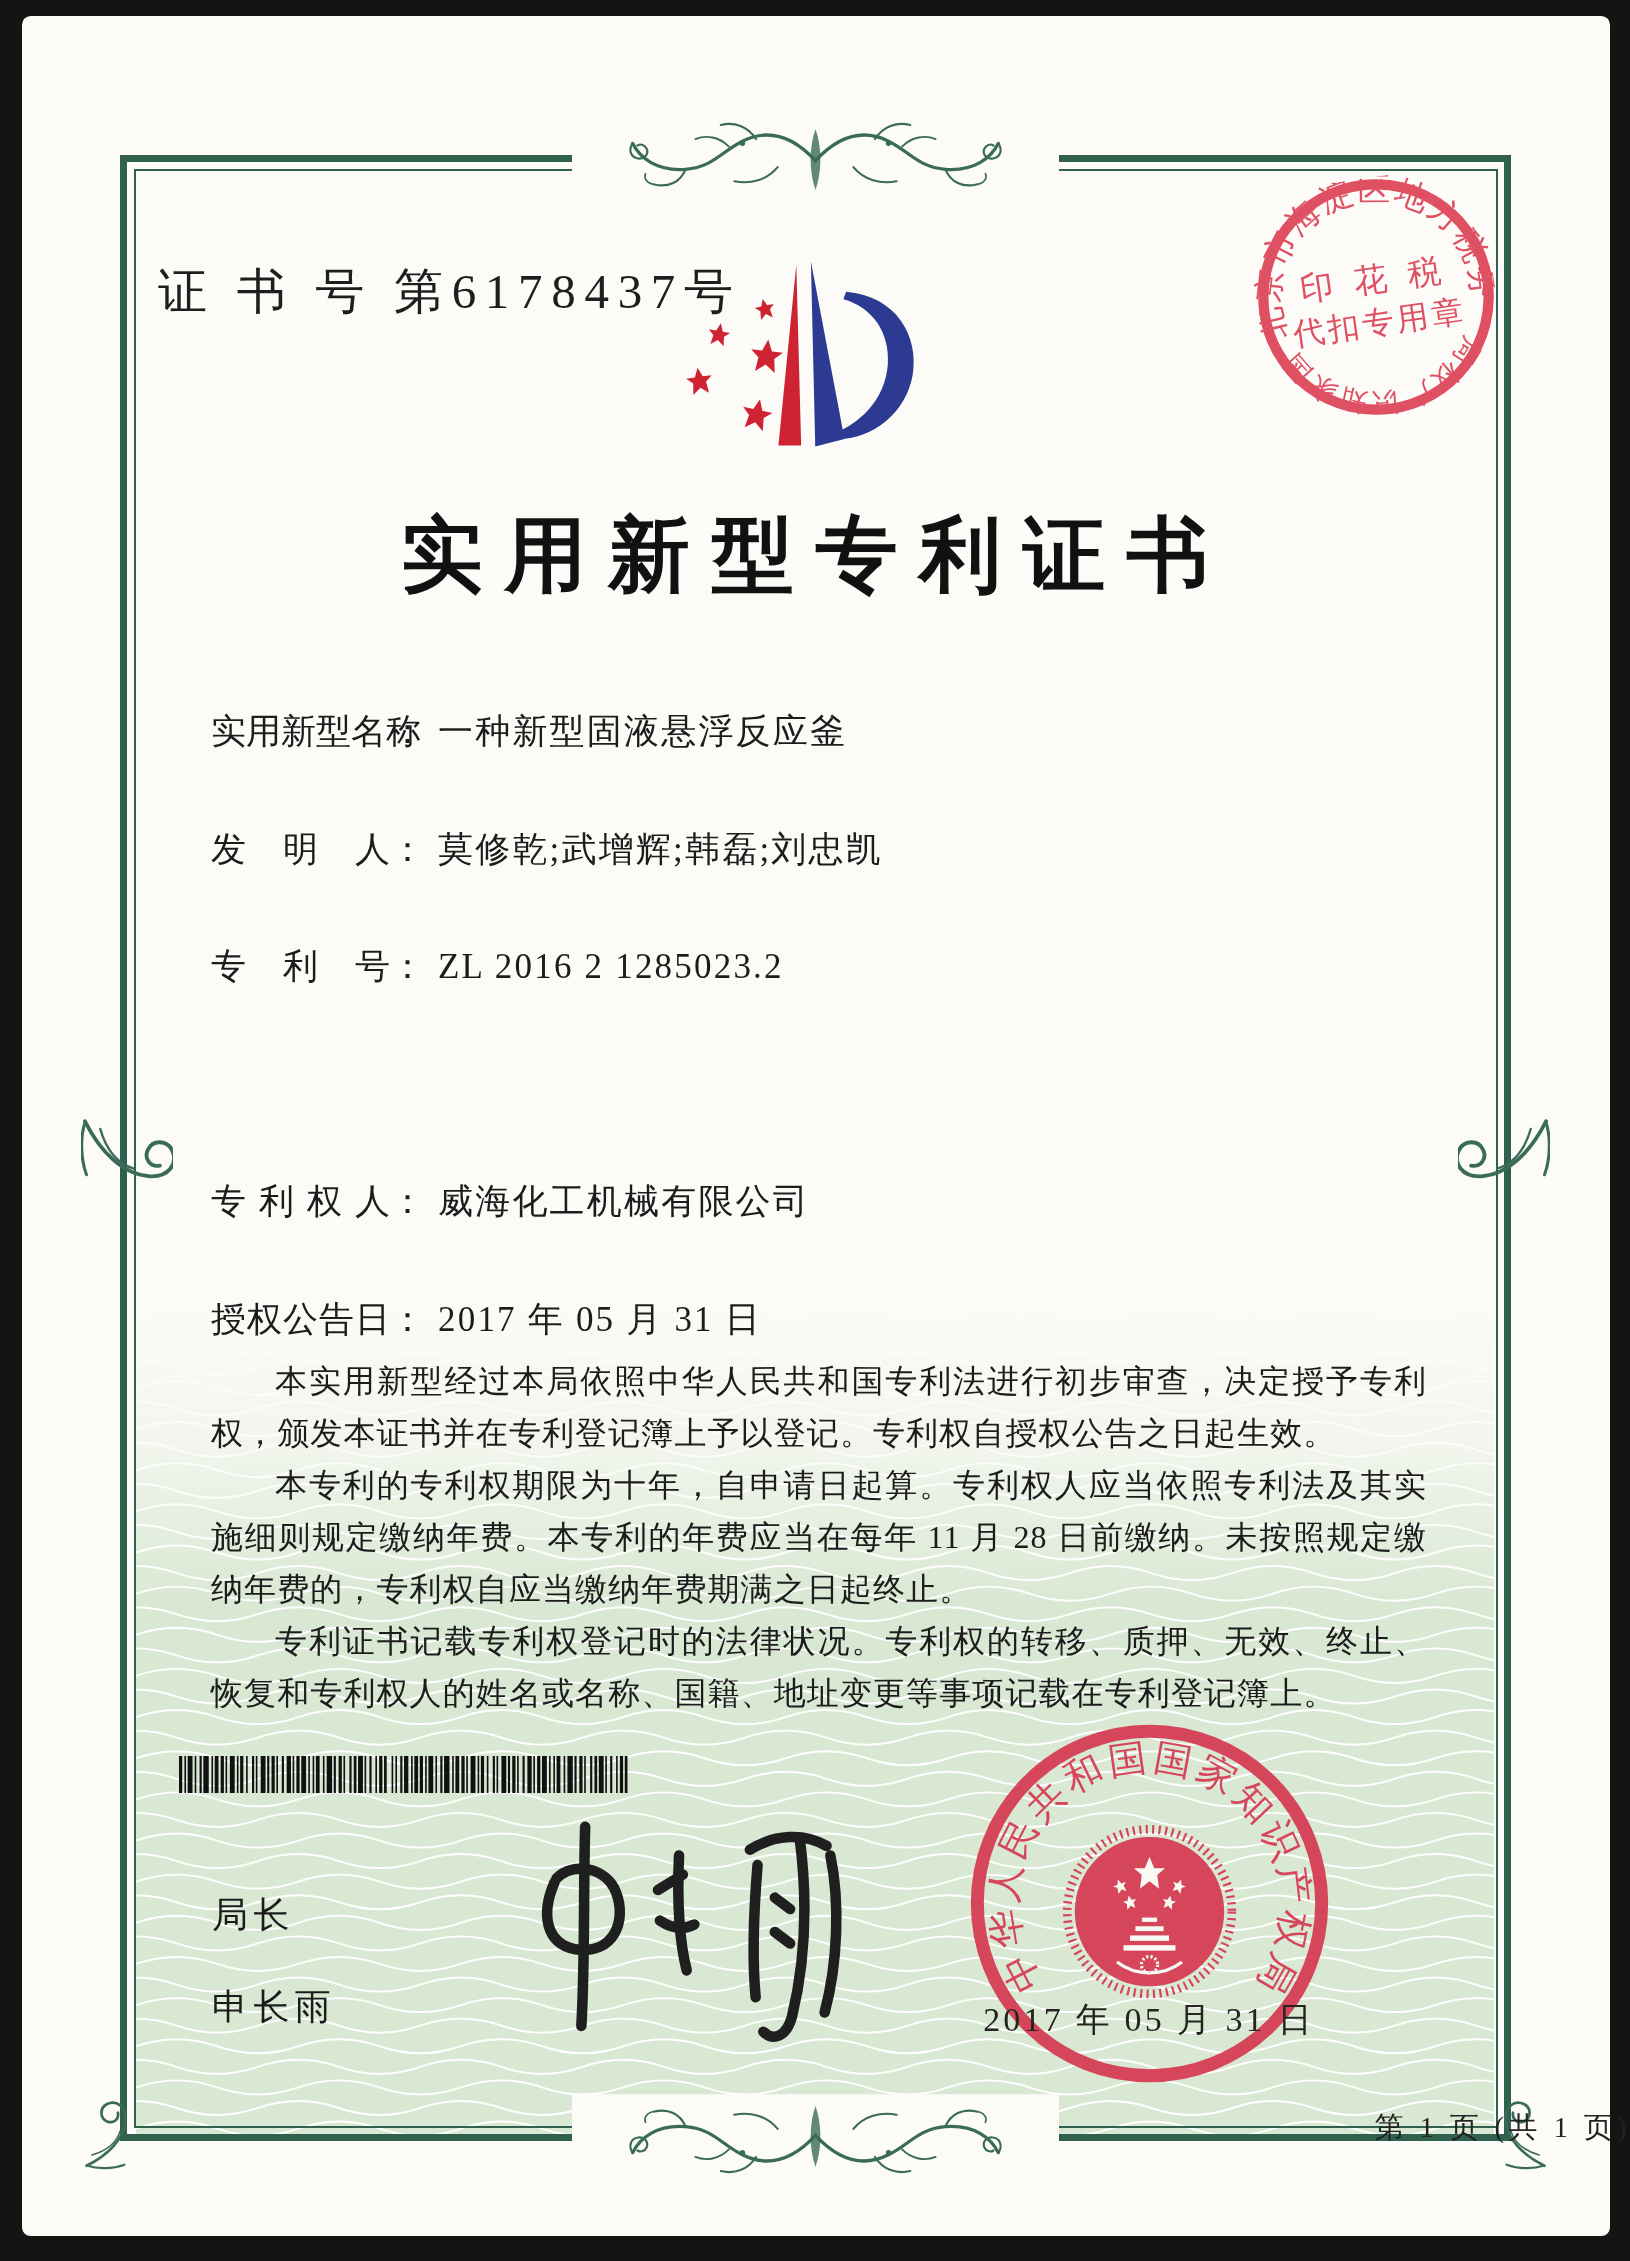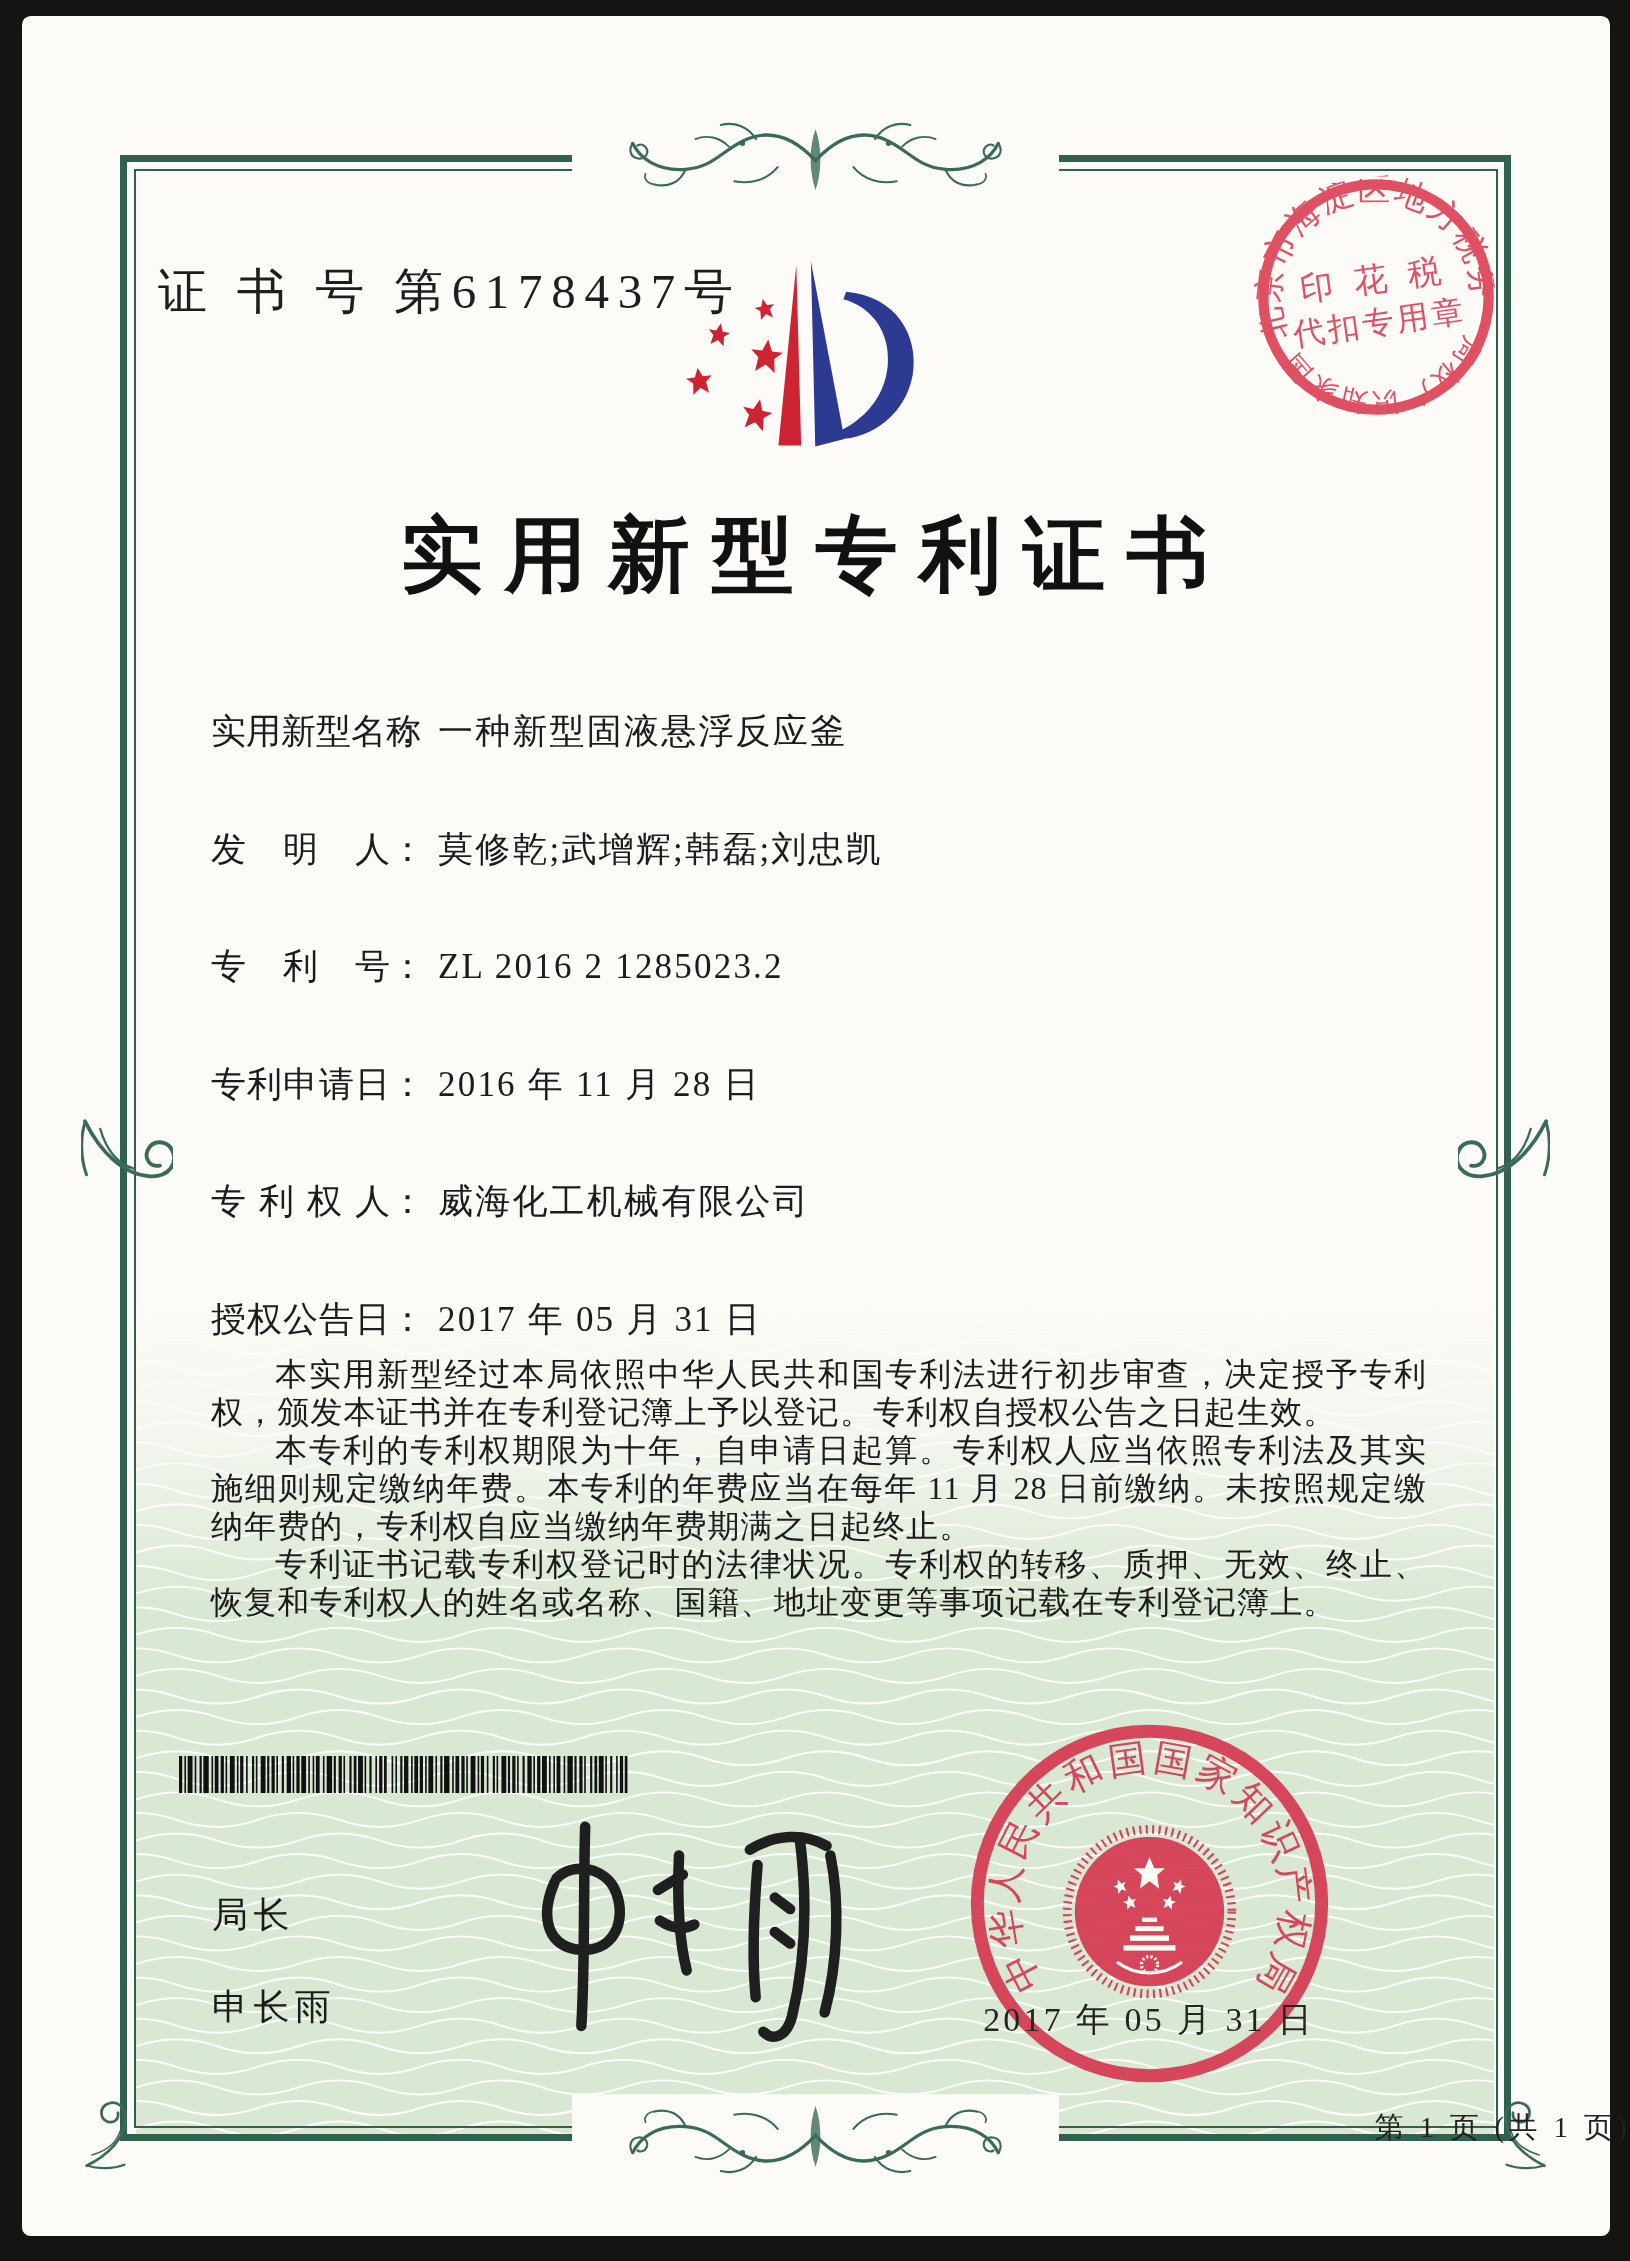--- a/index.html
+++ b/index.html
@@ -22,21 +22,21 @@
   .ornament{position:absolute;z-index:6;pointer-events:none;}
 
   
   .cert-number{position:absolute;left:158px;top:259px;font-size:49px;letter-spacing:8.7px;color:#1e1e1e;z-index:6;}
   .title{position:absolute;left:0;width:100%;top:501px;text-align:center;font-size:82px;font-weight:700;
     letter-spacing:21.7px;color:#111;z-index:6;}
   .field-row{position:absolute;left:211px;width:1224px;font-size:35px;color:#1c1c1c;z-index:6;white-space:nowrap;}
   .field-label{display:inline-block;width:179px;text-align:justify;text-align-last:justify;vertical-align:bottom;}
   .field-colon{display:inline-block;}
   .field-value{display:inline-block;margin-left:13px;letter-spacing:2.2px;}
-  .body-text{position:absolute;left:211px;top:1355px;width:1216px;font-size:32px;line-height:38px;
+  .body-text{position:absolute;left:211px;top:1355px;width:1216px;font-size:32px;line-height:52px;
     color:#1c1c1c;text-align:justify;z-index:6;}
   .body-text p{margin:0;text-indent:2em;letter-spacing:1.1px;}
   .footer{position:absolute;left:0;width:100%;top:2108px;text-align:right;font-size:29px;letter-spacing:4.3px;
     color:#222;z-index:6;}
 
   
   .barcode{position:absolute;left:179px;top:1756px;z-index:6;}
   .signer-title{position:absolute;left:212px;top:1891px;font-size:36px;letter-spacing:5.4px;color:#1b1b1b;z-index:6;}
   .signer-name{position:absolute;left:212px;top:1983px;font-size:36px;letter-spacing:5.4px;color:#1b1b1b;z-index:6;}
   .signature{position:absolute;left:460px;top:1798px;z-index:6;}
@@ -198,23 +198,20 @@
 
   <div class="field-row" style="top:708px">
     <span class="field-label">实用新型名称</span><span class="field-colon">：</span><span class="field-value">一种新型固液悬浮反应釜</span>
   </div>
   <div class="field-row" style="top:826px">
     <span class="field-label">发明人</span><span class="field-colon">：</span><span class="field-value">莫修乾;武增辉;韩磊;刘忠凯</span>
   </div>
   <div class="field-row" style="top:943px">
     <span class="field-label">专利号</span><span class="field-colon">：</span><span class="field-value">ZL 2016 2 1285023.2</span>
   </div>
-  <div class="field-row" style="top:1061px">
-    <span class="field-label">专利申请日</span><span class="field-colon">：</span><span class="field-value">2016 年 11 月 28 日</span>
-  </div>
   <div class="field-row" style="top:1178px">
     <span class="field-label">专利权人</span><span class="field-colon">：</span><span class="field-value">威海化工机械有限公司</span>
   </div>
   <div class="field-row" style="top:1296px">
     <span class="field-label">授权公告日</span><span class="field-colon">：</span><span class="field-value">2017 年 05 月 31 日</span>
   </div>
 
   <div class="body-text">
     <p>本实用新型经过本局依照中华人民共和国专利法进行初步审查，决定授予专利权，颁发本证书并在专利登记簿上予以登记。专利权自授权公告之日起生效。</p>
     <p>本专利的专利权期限为十年，自申请日起算。专利权人应当依照专利法及其实施细则规定缴纳年费。本专利的年费应当在每年 11 月 28 日前缴纳。未按照规定缴纳年费的，专利权自应当缴纳年费期满之日起终止。</p>

